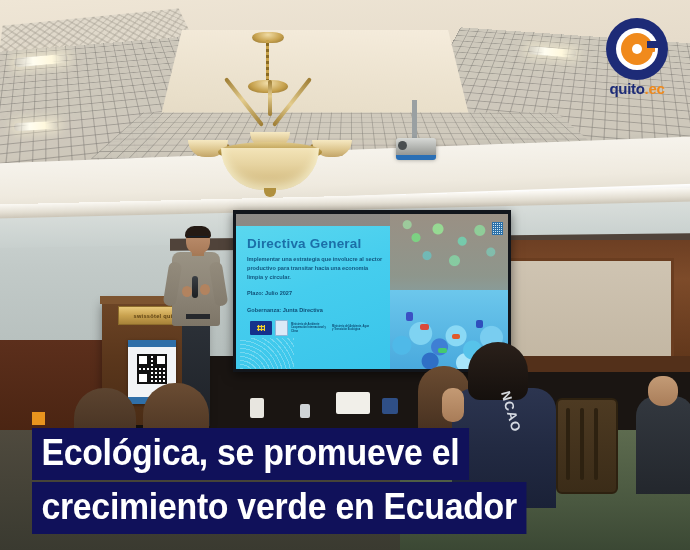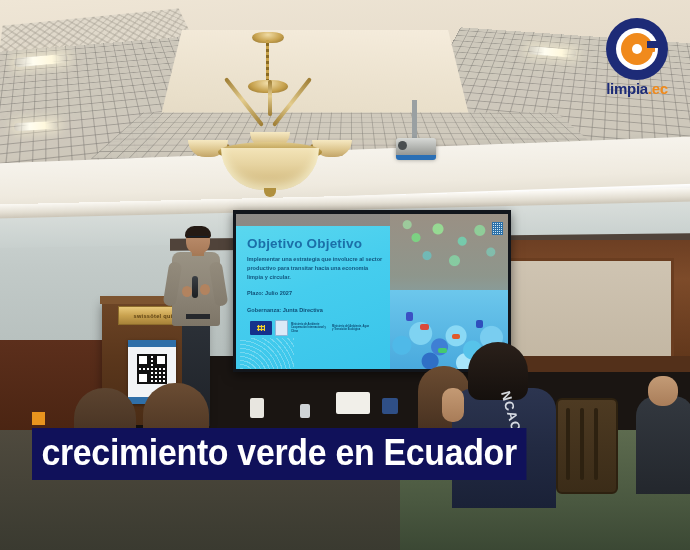--- a/index.html
+++ b/index.html
@@ -311,21 +311,21 @@
       <div class="b-accent" style="left:62px;top:44px;width:8px;height:5px;background:#e05a2b;"></div>
       <div class="b-accent" style="left:16px;top:22px;width:7px;height:9px;background:#3b51c4;"></div>
       <div class="b-accent" style="left:86px;top:30px;width:7px;height:8px;background:#2f4fbd;"></div>
       <div class="b-accent" style="left:48px;top:58px;width:9px;height:5px;background:#45c96f;"></div>
     </div>
     <div class="abs slide-qr"></div>
 
     <div class="abs slide-left">
       <div class="abs spiral"></div>
     </div>
-    <div class="abs slide-title">Objetivo Objetivo</div>
+    <div class="abs slide-title">Directiva General</div>
     <div class="abs slide-body">Implementar una estrategia que involucre al sector productivo para transitar hacia una economía limpia y circular.</div>
     <div class="abs slide-meta">Plazo: Julio 2027</div>
     <div class="abs slide-meta2">Gobernanza: Junta Directiva</div>
     <div class="abs logorow">
       <div class="eu-flag"></div>
       <div class="minlogo"></div>
       <div class="logotext">Ministerio de Ambiente Cooperación Internacional y Clima</div>
       <div class="logotext">Ministerio del Ambiente, Agua y Transición Ecológica</div>
     </div>
   </div>
@@ -382,22 +382,23 @@
   <div class="abs aud5-head"></div>
 
   <div class="abs logo-wrap">
     <div class="abs logo-circle">
       <div class="logo-inner">
         <div class="logo-e"></div>
         <div class="logo-notch"></div>
       </div>
     </div>
     <div class="abs logo-text">
-      <span class="lt-blue">limpia</span><span class="lt-orange">.ec</span>
+      <span class="lt-blue">quito</span><span class="lt-orange">.ec</span>
     </div>
   </div>
 
   <div class="abs orange-mark"></div>
   <div class="abs hl-wrap">
+    <div><span class="hl-line">Ecológica, se promueve el</span></div>
     <div><span class="hl-line">crecimiento verde en Ecuador</span></div>
   </div>
 
 </div>
 
 </body></html>

